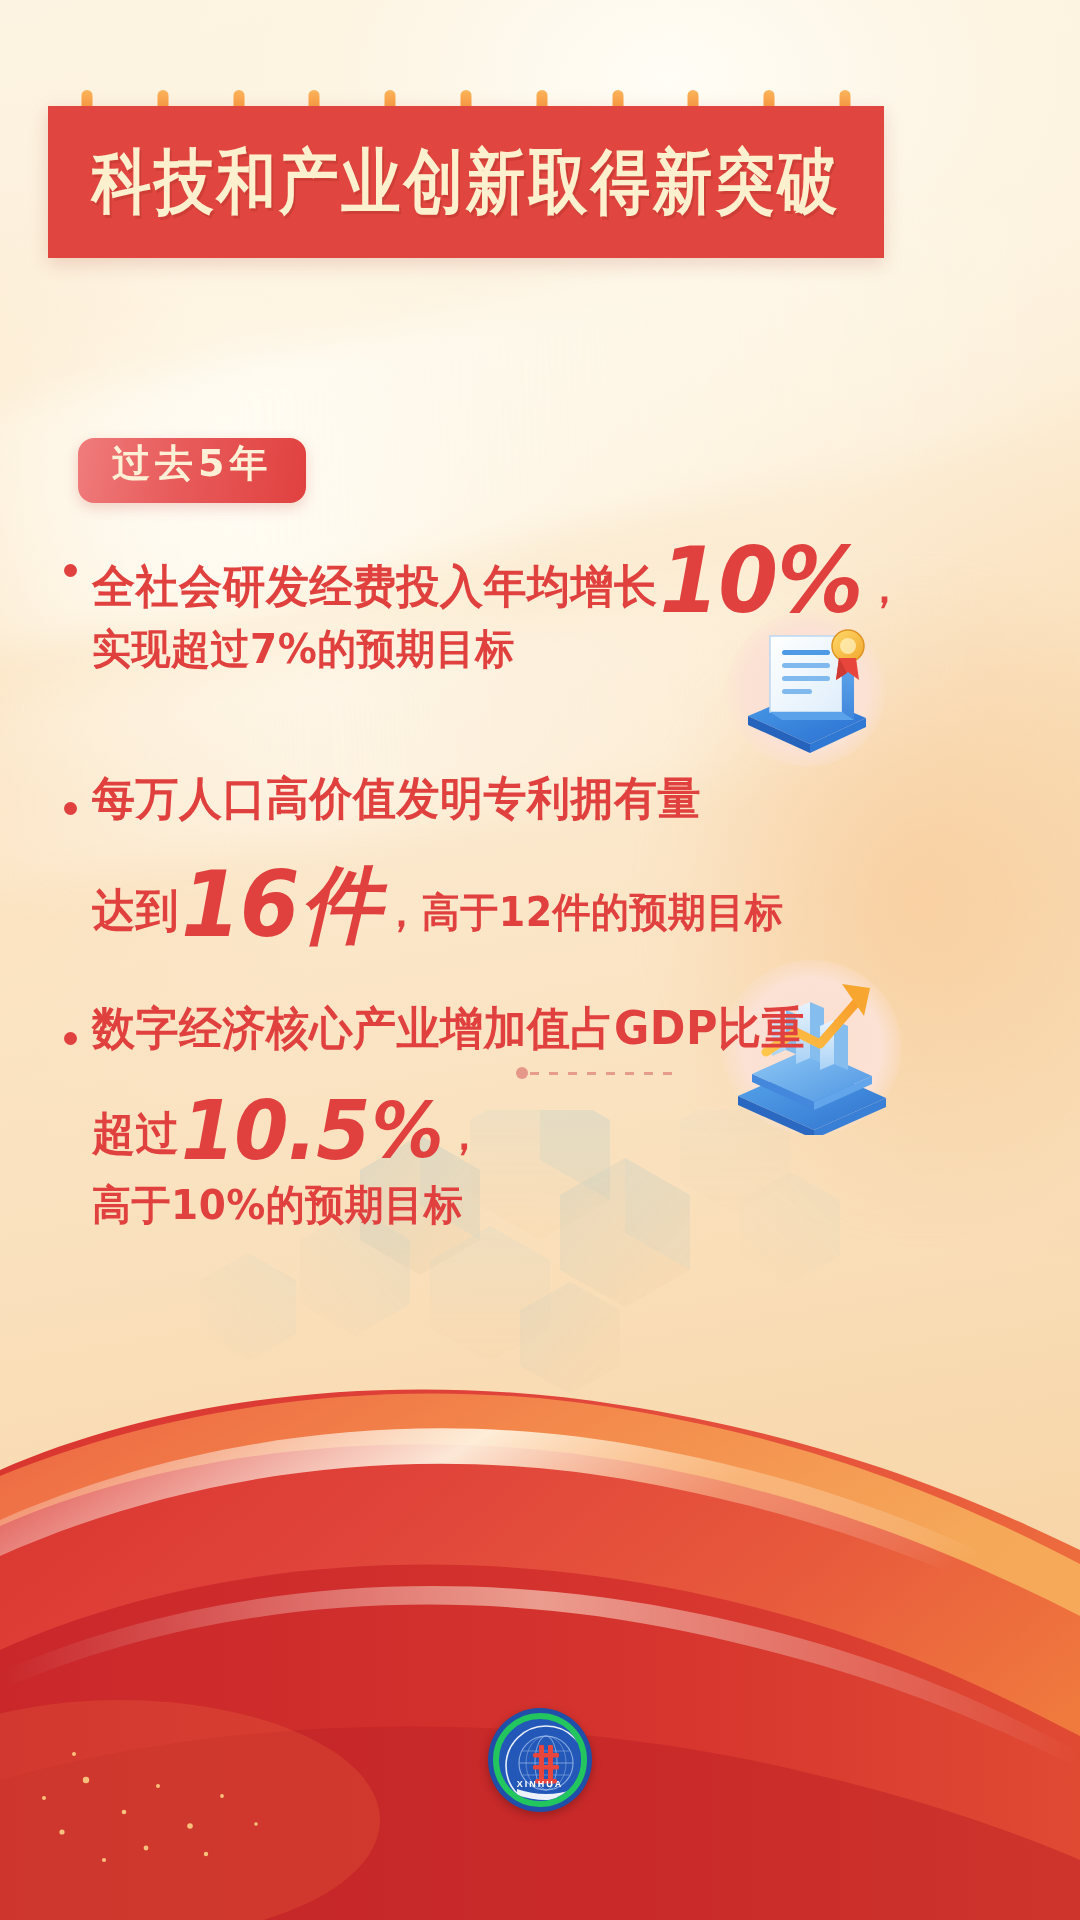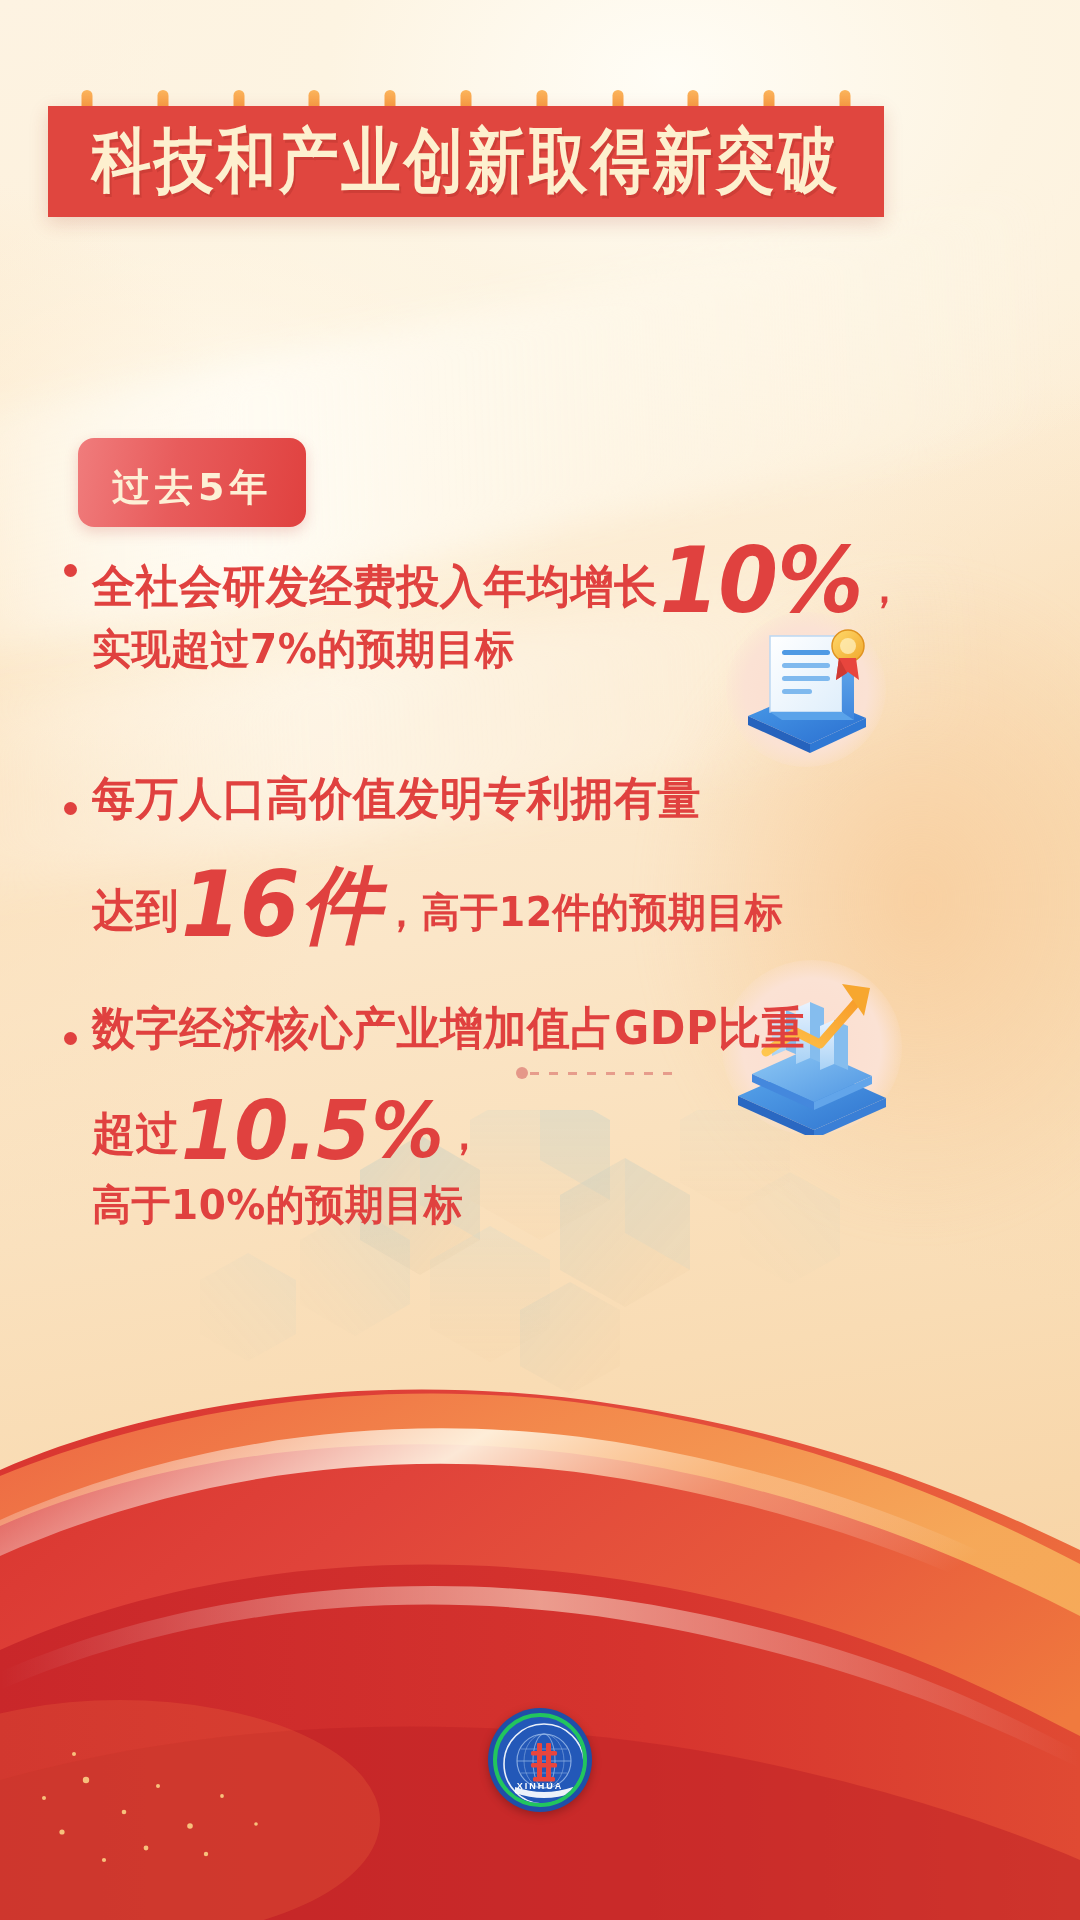--- a/index.html
+++ b/index.html
@@ -39,21 +39,21 @@
     position:absolute; right:-120px; top:560px; width:560px; height:680px;
     background:radial-gradient(ellipse at 50% 50%, rgba(247,195,140,.55) 0%, rgba(247,195,140,0) 70%);
     filter:blur(12px);
   }
   
   .hexzone{ position:absolute; left:0; right:0; top:1110px; height:330px; opacity:.5; }
 
   
   #banner-wrap{ position:absolute; left:48px; top:106px; width:836px; z-index:6; }
   .banner{
-    position:relative; background:#e0463f; height:111px;
+    position:relative; background:#e0463f; height:152px;
     box-shadow:0 6px 18px rgba(160,50,35,.18);
     display:flex; align-items:center; justify-content:center;
   }
   .banner-title{
     font-size:60px; font-weight:700; color:#fdf0cf; letter-spacing:3px;
     font-family:"DejaVu Sans","Liberation Sans",sans-serif;
     text-shadow:2px 3px 0 rgba(150,40,32,.25);
     white-space:nowrap;
     transform:scaleY(1.18) scaleX(.99);
   }
@@ -73,21 +73,21 @@
   }
   .ring .hole:after{
     content:""; position:absolute; left:50%; top:2px; transform:translateX(-50%);
     width:11px; height:28px; border-radius:6px;
     background:linear-gradient(180deg,#f79038 0%, #ef7c26 100%);
   }
 
   
   #tag5{
     position:absolute; left:78px; top:438px; z-index:6;
-    padding:24px 34px 14px 34px;
+    padding:0 34px 14px 34px;
     border-radius:16px 16px 16px 16px;
     background:linear-gradient(100deg,#f07c7c 0%, #e85c5c 42%, #e0413f 100%);
     box-shadow:0 5px 14px rgba(195,70,60,.22);
   }
   #tag5 span{
     font-size:38px; font-weight:700; color:#fdf0d6; letter-spacing:5px;
     font-family:"DejaVu Sans","Liberation Sans",sans-serif;
   }
 
   
@@ -136,21 +136,21 @@
   
   #logo{ position:absolute; left:50%; transform:translateX(-50%); bottom:108px; z-index:9;
          width:104px; height:104px; }
   .logo-ring{
     position:absolute; inset:0; border-radius:50%;
     background:#1f4fa8;
     box-shadow:0 3px 10px rgba(0,0,0,.25);
   }
   .logo-inner{
     position:absolute; inset:5px; border-radius:50%;
-    background:#2358b8; border:4px solid #22c55e;
+    background:#2358b8; border:6px solid #22c55e;
     overflow:hidden;
   }
   .logo-text{
     position:absolute; left:0; right:0; bottom:12px; text-align:center;
     font-size:9px; color:#ffffff; letter-spacing:2px; font-weight:700;
     font-family:"Liberation Sans",sans-serif;
   }
 </style>
 </head>
 <body>

